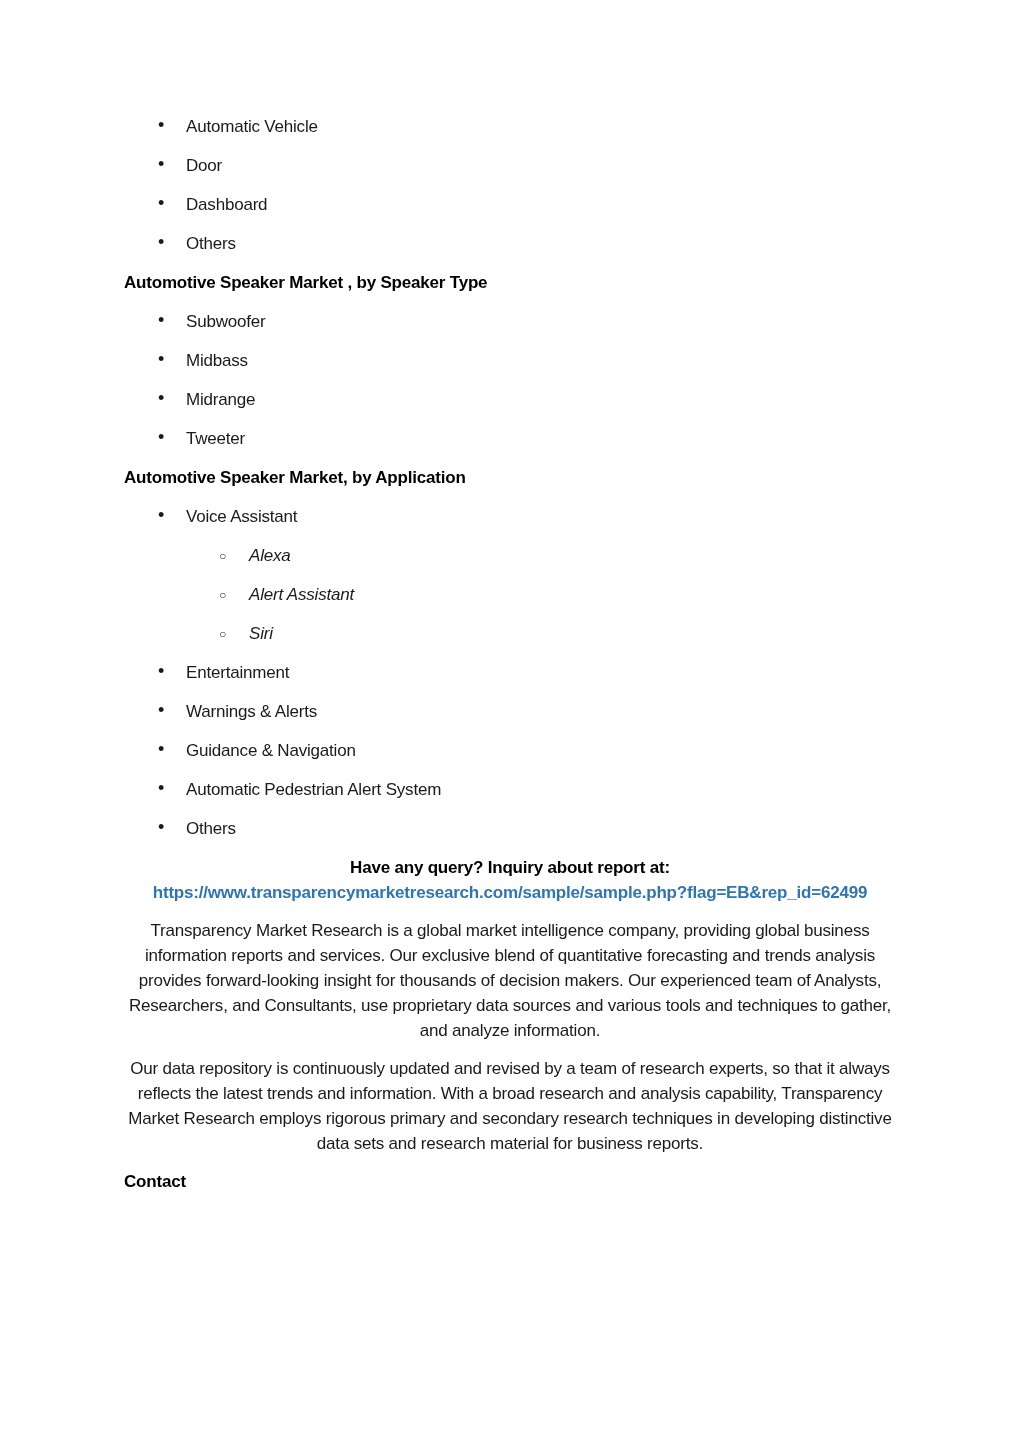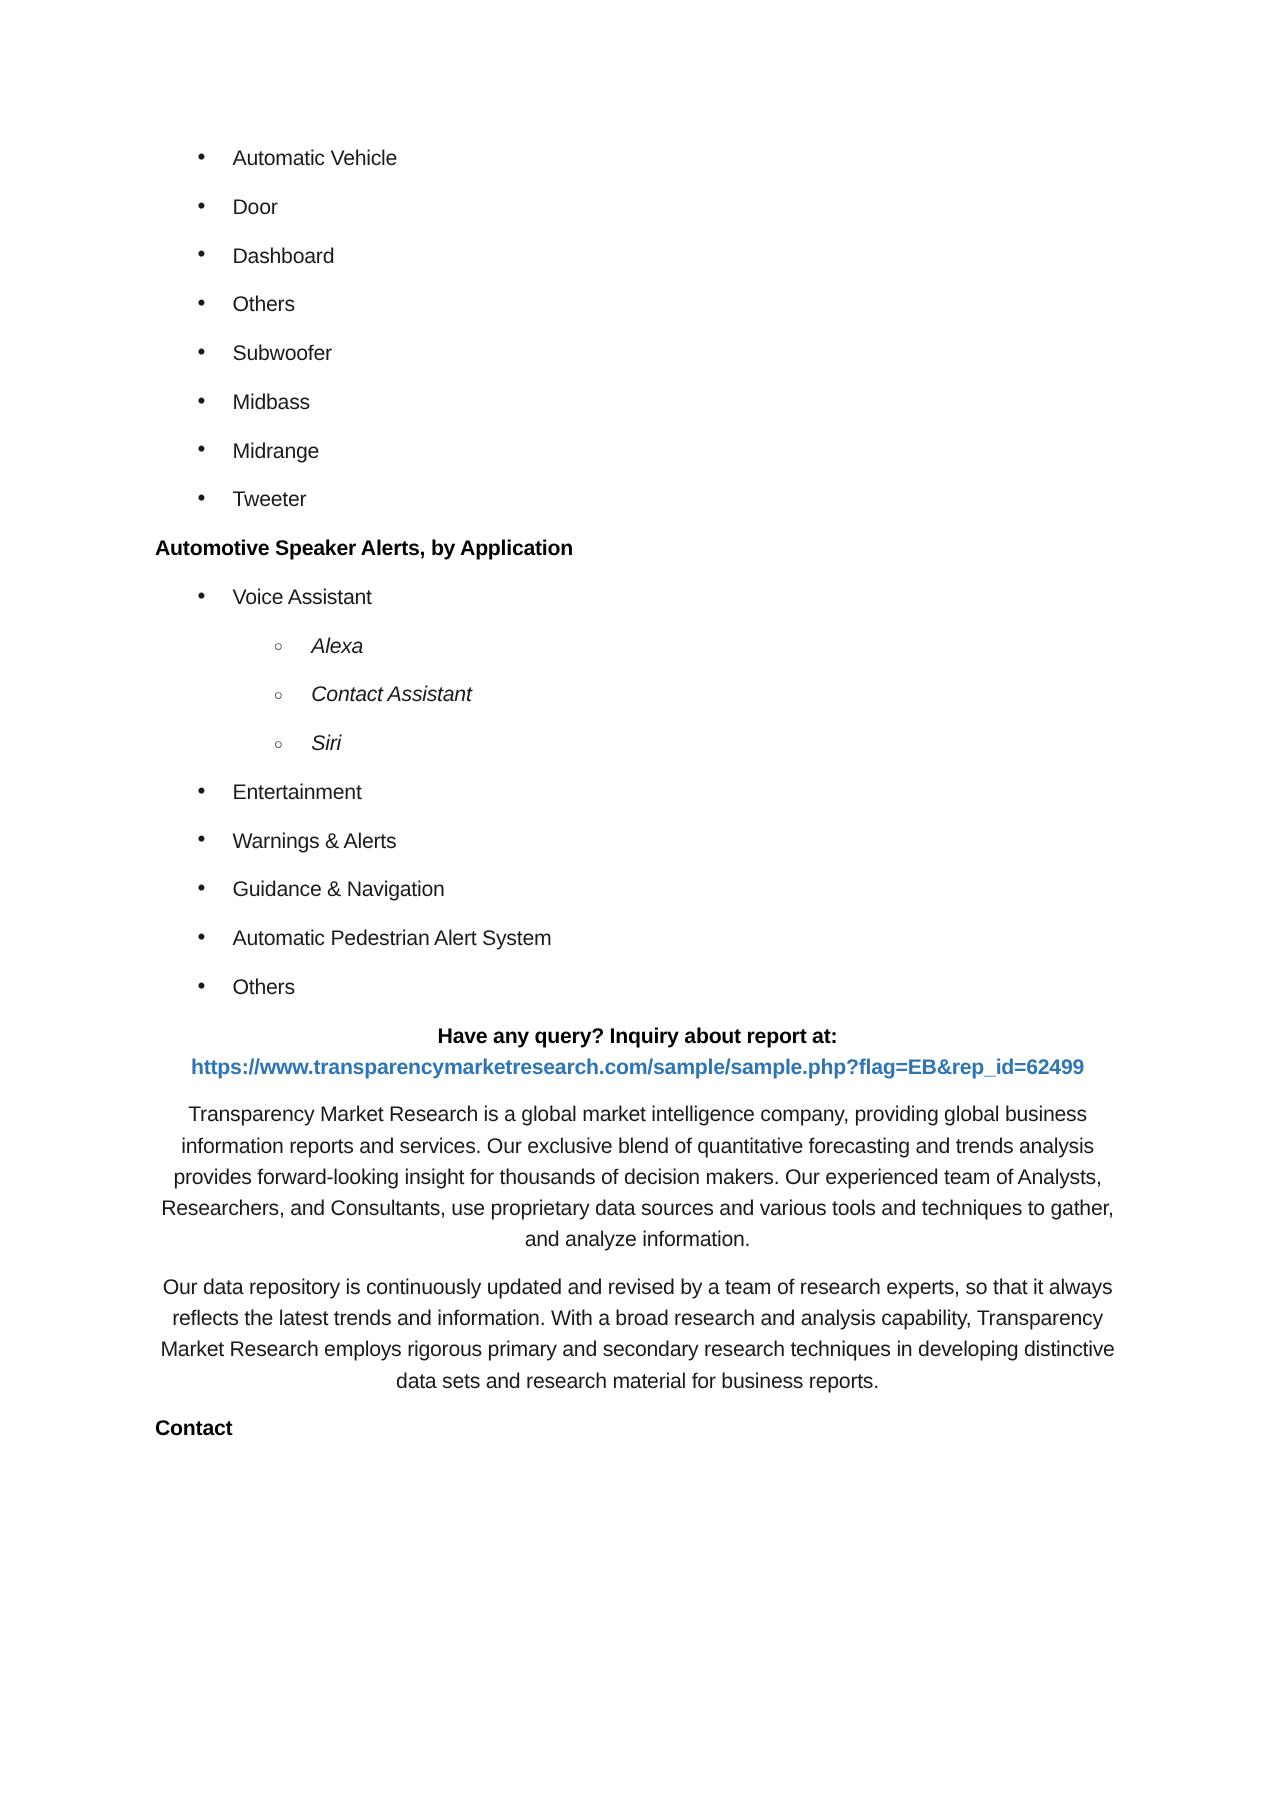--- a/index.html
+++ b/index.html
@@ -75,52 +75,53 @@
   </div>
   <div class="li l1">
     <span class="mk">•</span>
     <span>Dashboard</span>
   </div>
   <div class="li l1">
     <span class="mk">•</span>
     <span>Others</span>
   </div>
 
+  <div class="hd">Automotive Speaker Market , by Speaker Type</div>
 
   <div class="li l1">
     <span class="mk">•</span>
     <span>Subwoofer</span>
   </div>
   <div class="li l1">
     <span class="mk">•</span>
     <span>Midbass</span>
   </div>
   <div class="li l1">
     <span class="mk">•</span>
     <span>Midrange</span>
   </div>
   <div class="li l1">
     <span class="mk">•</span>
     <span>Tweeter</span>
   </div>
 
-  <div class="hd">Automotive Speaker Alerts, by Application</div>
+  <div class="hd">Automotive Speaker Market, by Application</div>
 
   <div class="li l1">
     <span class="mk">•</span>
     <span>Voice Assistant</span>
   </div>
 
   <div class="li l2">
     <span class="mk">○</span>
     <span>Alexa</span>
   </div>
   <div class="li l2">
     <span class="mk">○</span>
-    <span>Contact Assistant</span>
+    <span>Alert Assistant</span>
   </div>
   <div class="li l2">
     <span class="mk">○</span>
     <span>Siri</span>
   </div>
 
   <div class="li l1">
     <span class="mk">•</span>
     <span>Entertainment</span>
   </div>

